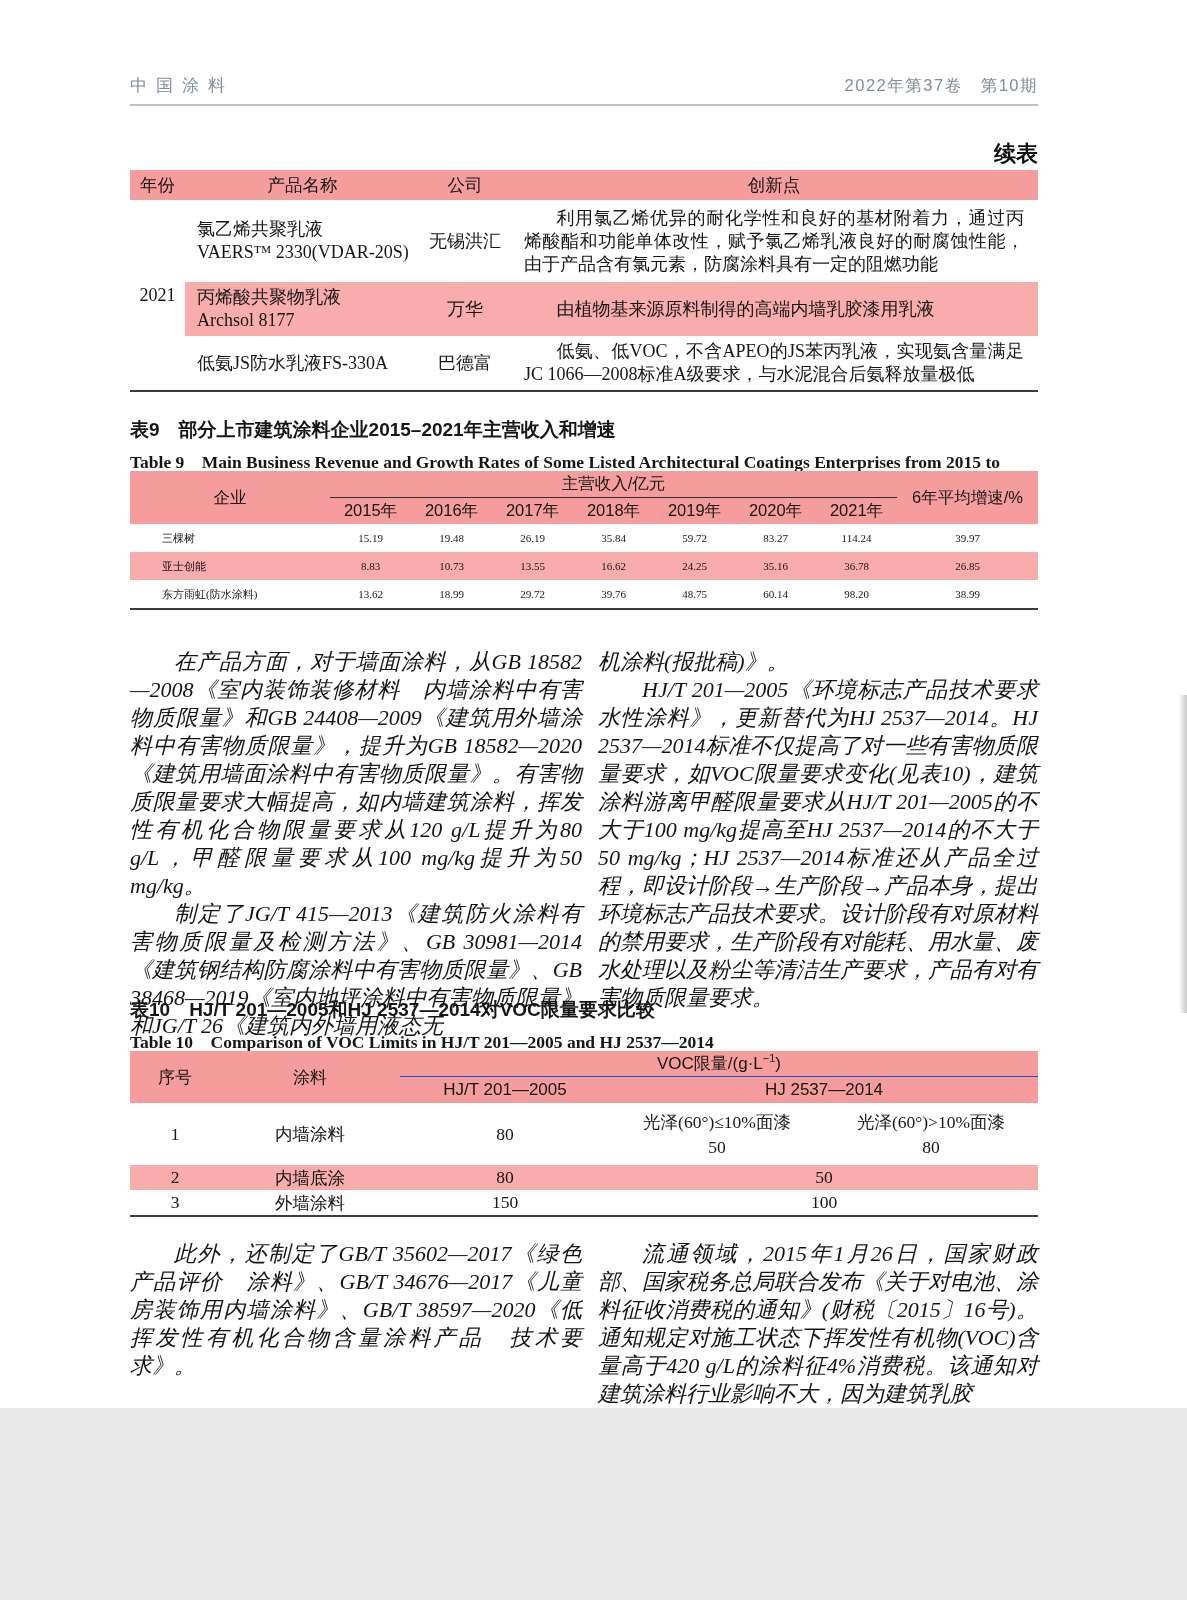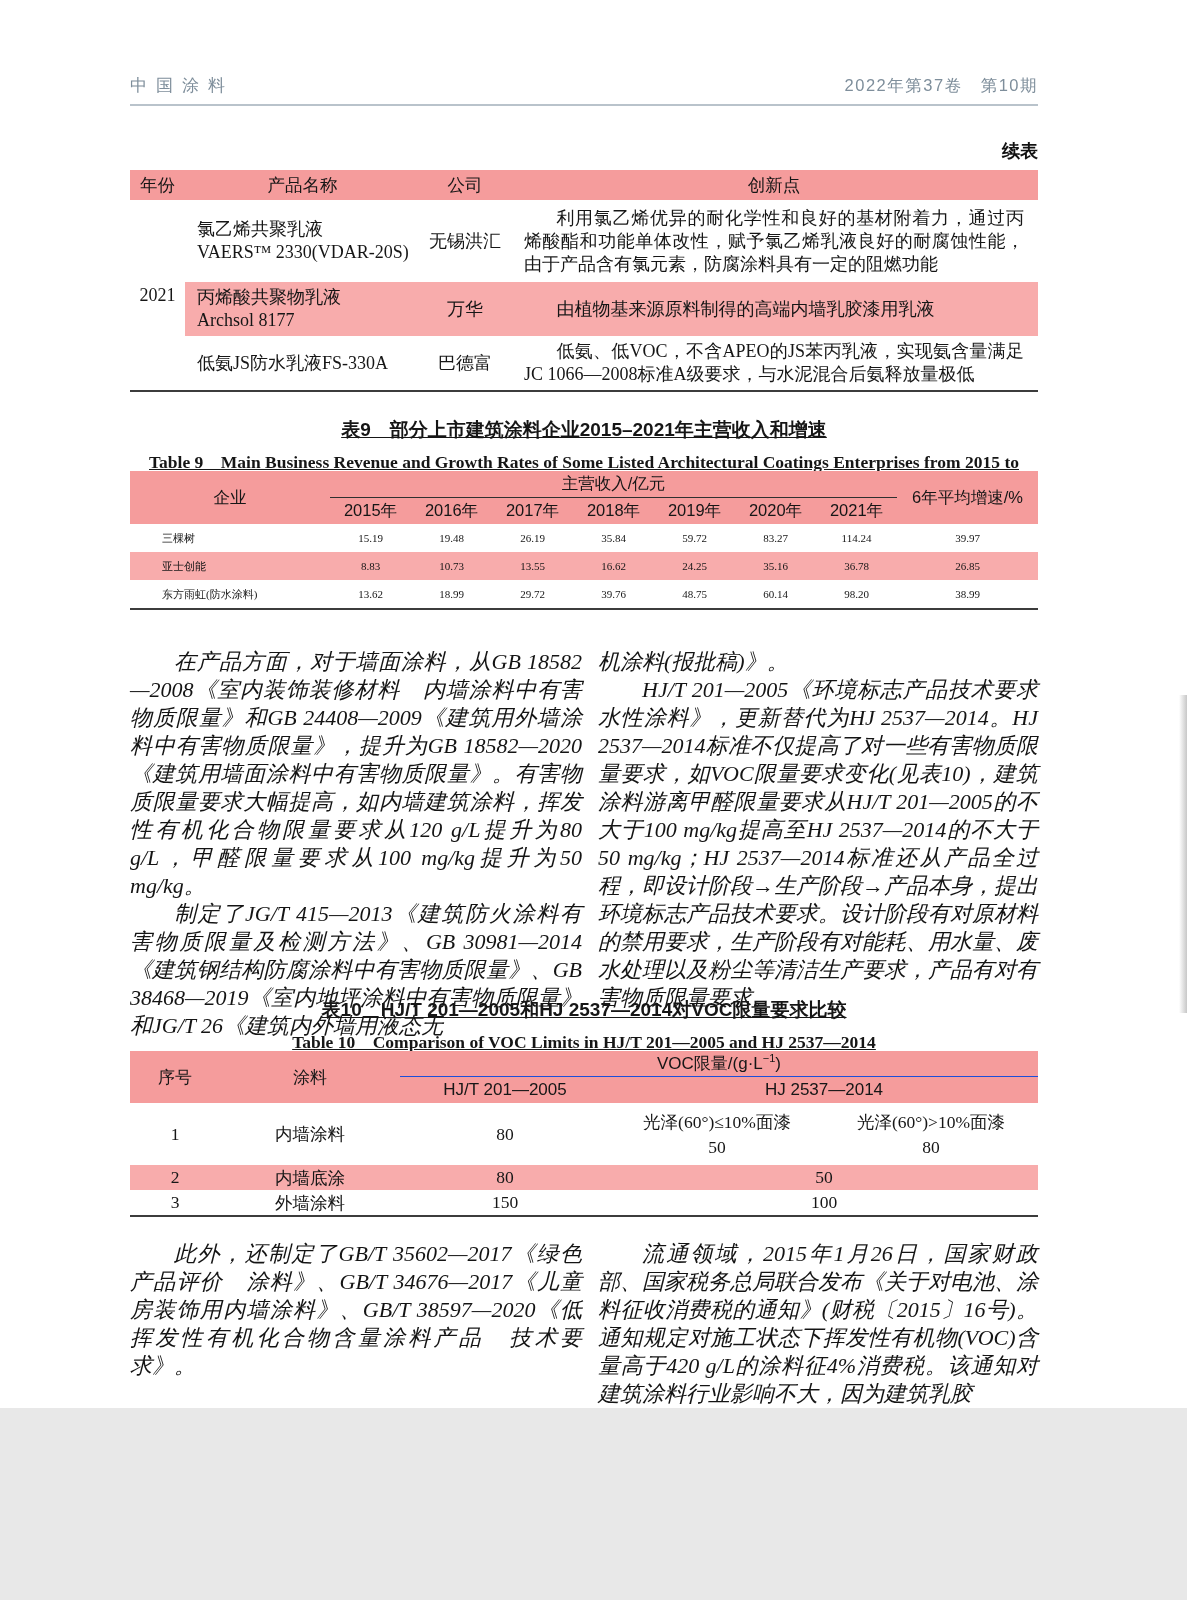--- a/index.html
+++ b/index.html
@@ -16,21 +16,21 @@
     padding-bottom:7px; border-bottom:2px solid var(--rule-gray);
     font-family:"Liberation Sans","DejaVu Sans",sans-serif;
     color:var(--header-gray); font-size:17px;
   }
   .journal-name { letter-spacing:9px; }
   .issue-info { letter-spacing:1.5px; font-size:16.5px; }
 
   .continued-label {
     position:absolute; top:139px; right:149px;
     font-family:"Liberation Sans","DejaVu Sans",sans-serif;
-    font-weight:bold; font-size:18px; color:#111;
+    font-weight:bold; font-size:22px; color:#111;
   }
 
   
   table { border-collapse:collapse; table-layout:fixed; width:908px; }
   th, td { padding:0; margin:0; }
   thead th {
     background:var(--pink-header);
     font-family:"Liberation Sans","DejaVu Sans",sans-serif;
     font-weight:normal; font-size:17.5px; text-align:center; color:#161616;
   }
@@ -43,21 +43,21 @@
   .products-table td { font-size:18px; line-height:23px; vertical-align:middle; }
   .year-cell { text-align:center; }
   .product-cell { white-space:pre-line; padding:4px 4px 4px 12px; }
   .company-cell { text-align:center; }
   .innov-cell { text-align:justify; text-indent:1.8em; padding:0 14px; }
   .row-r1 td { height:74px; }
   .row-r2 td { height:44px; }
   .row-r3 td { height:46px; }
 
   
-  .caption { position:absolute; left:130px; width:908px; text-align:center;text-decoration:underline; }
+  .caption { position:absolute; left:130px; width:908px; text-align:left; }
   .caption-zh {
     font-family:"Liberation Sans","DejaVu Sans",sans-serif;
     font-weight:bold; font-size:19px;
   }
   .caption-en { font-weight:bold; font-size:17.5px; margin-top:7px; }
   .caption9 { top:417px; }
   .caption10 { top:997px; }
 
   
   .table9-wrap { position:absolute; left:130px; top:471px; }

